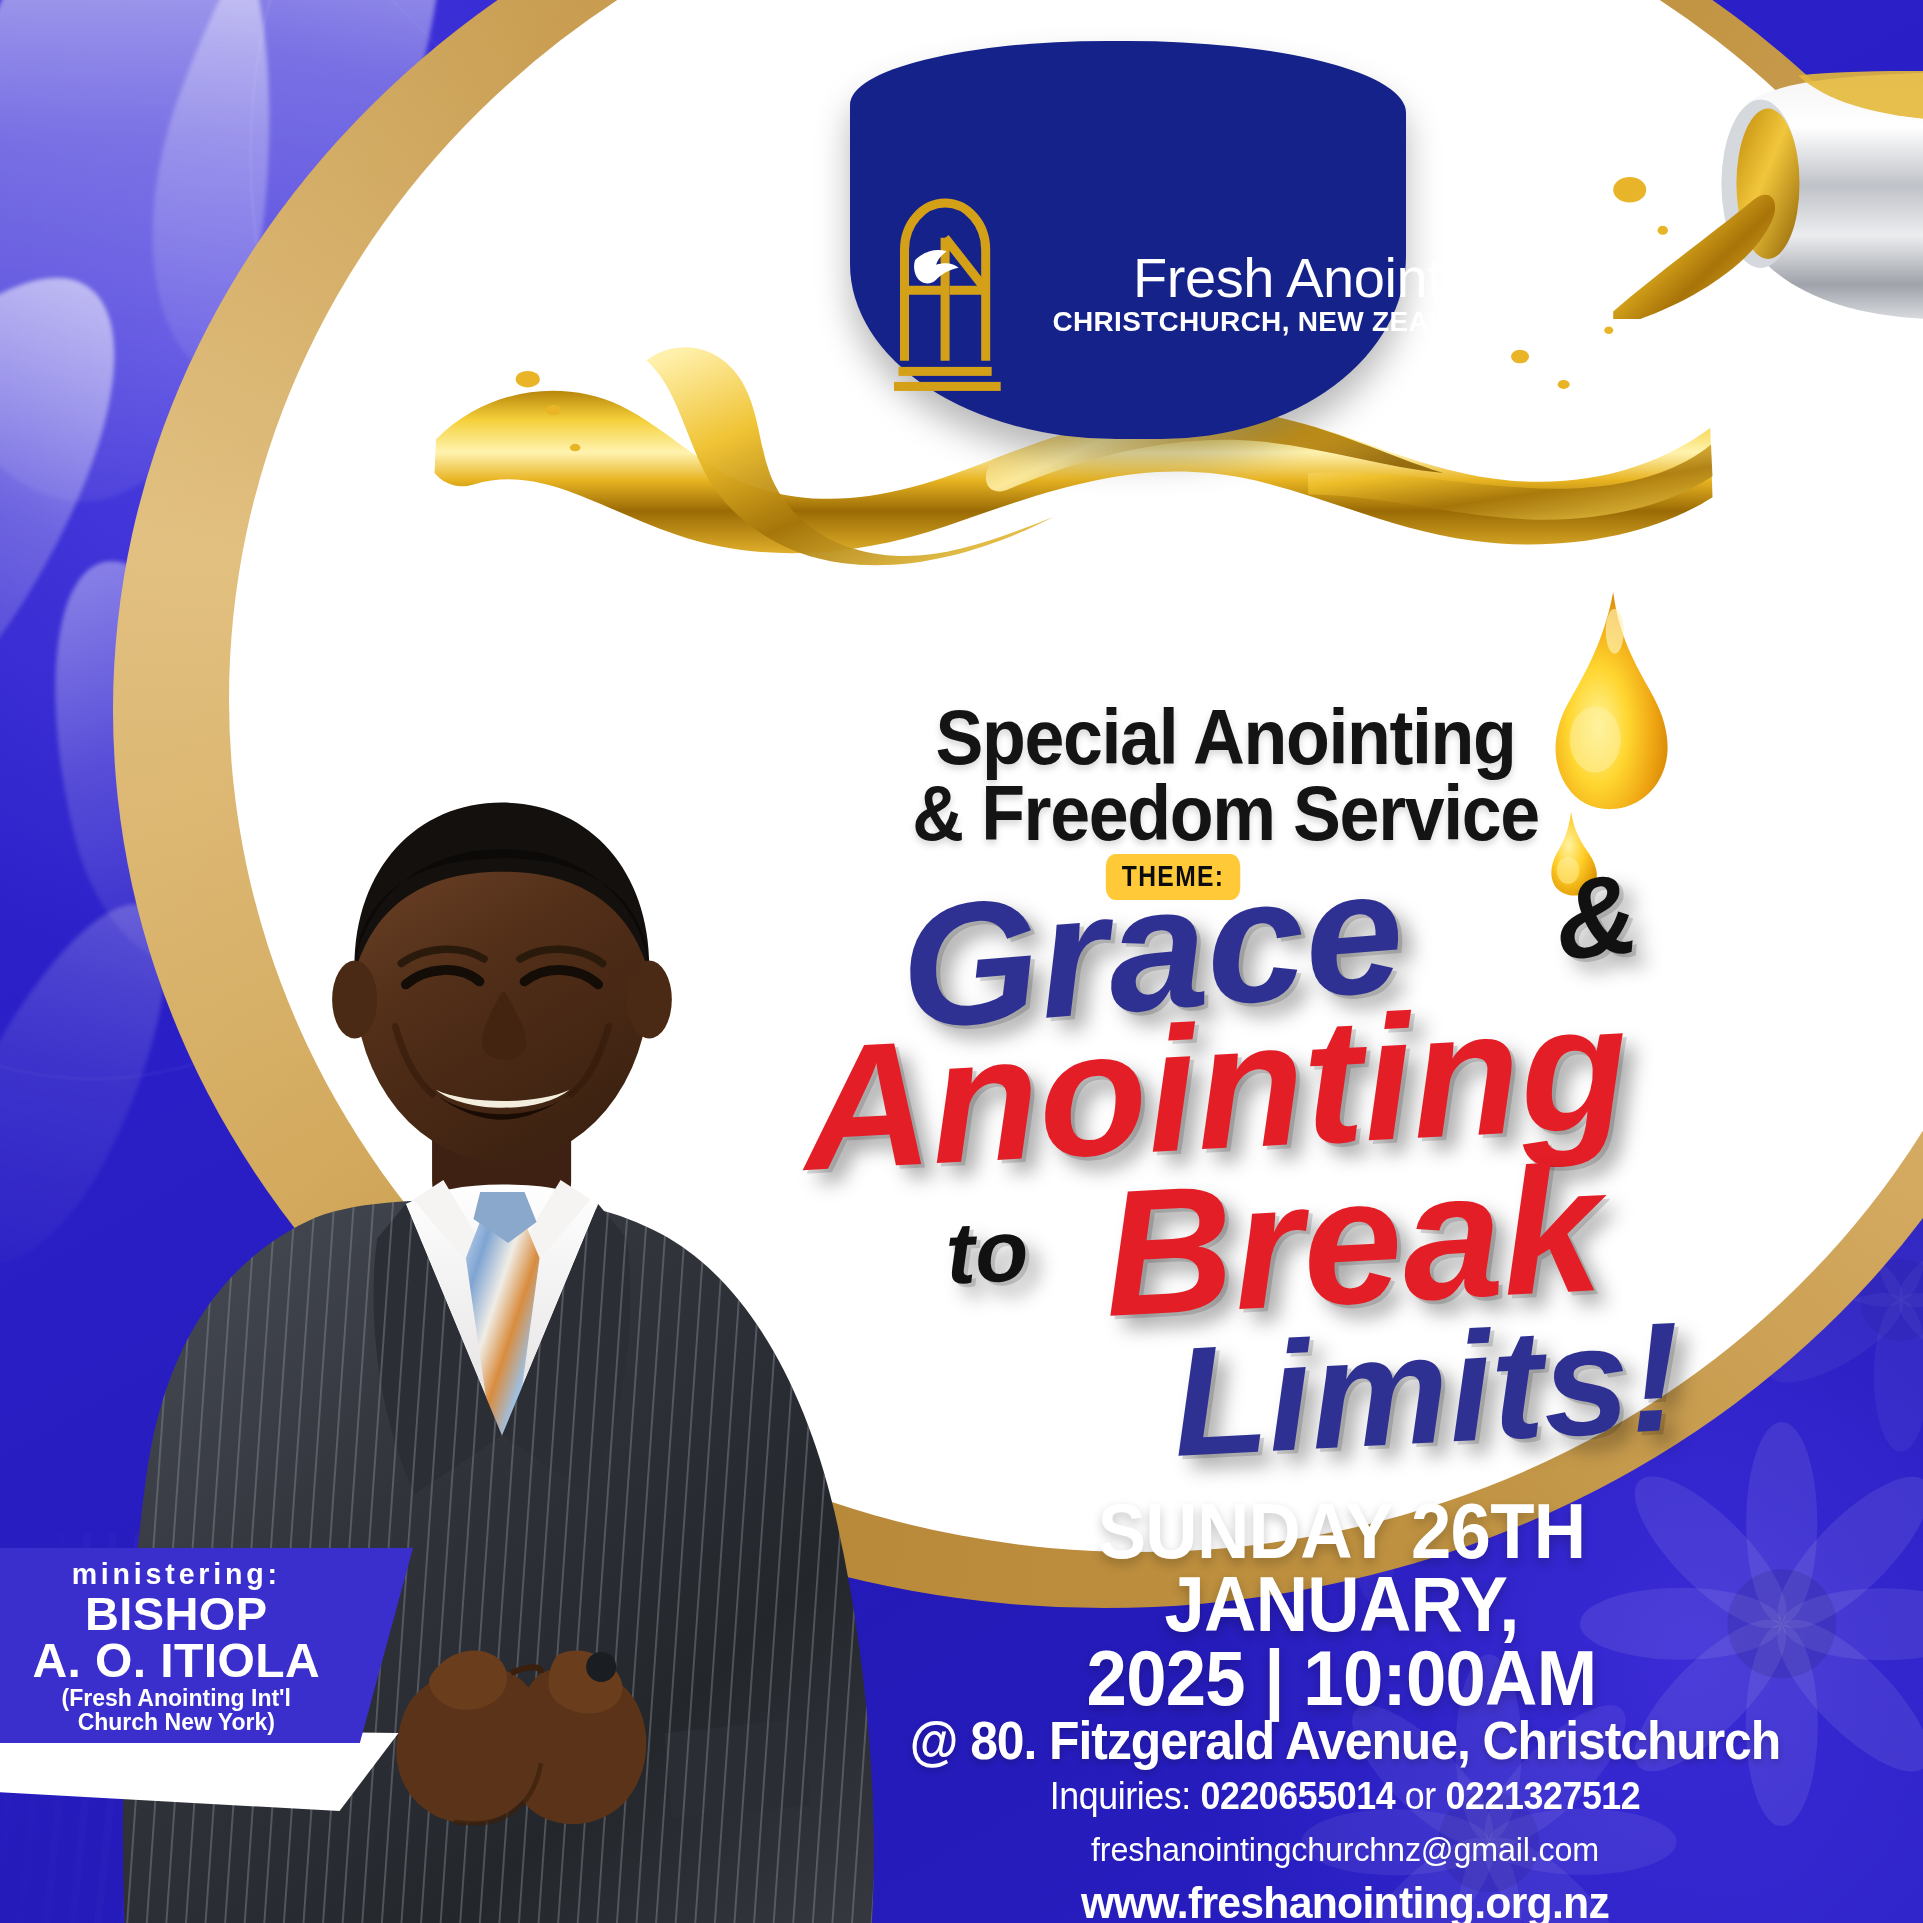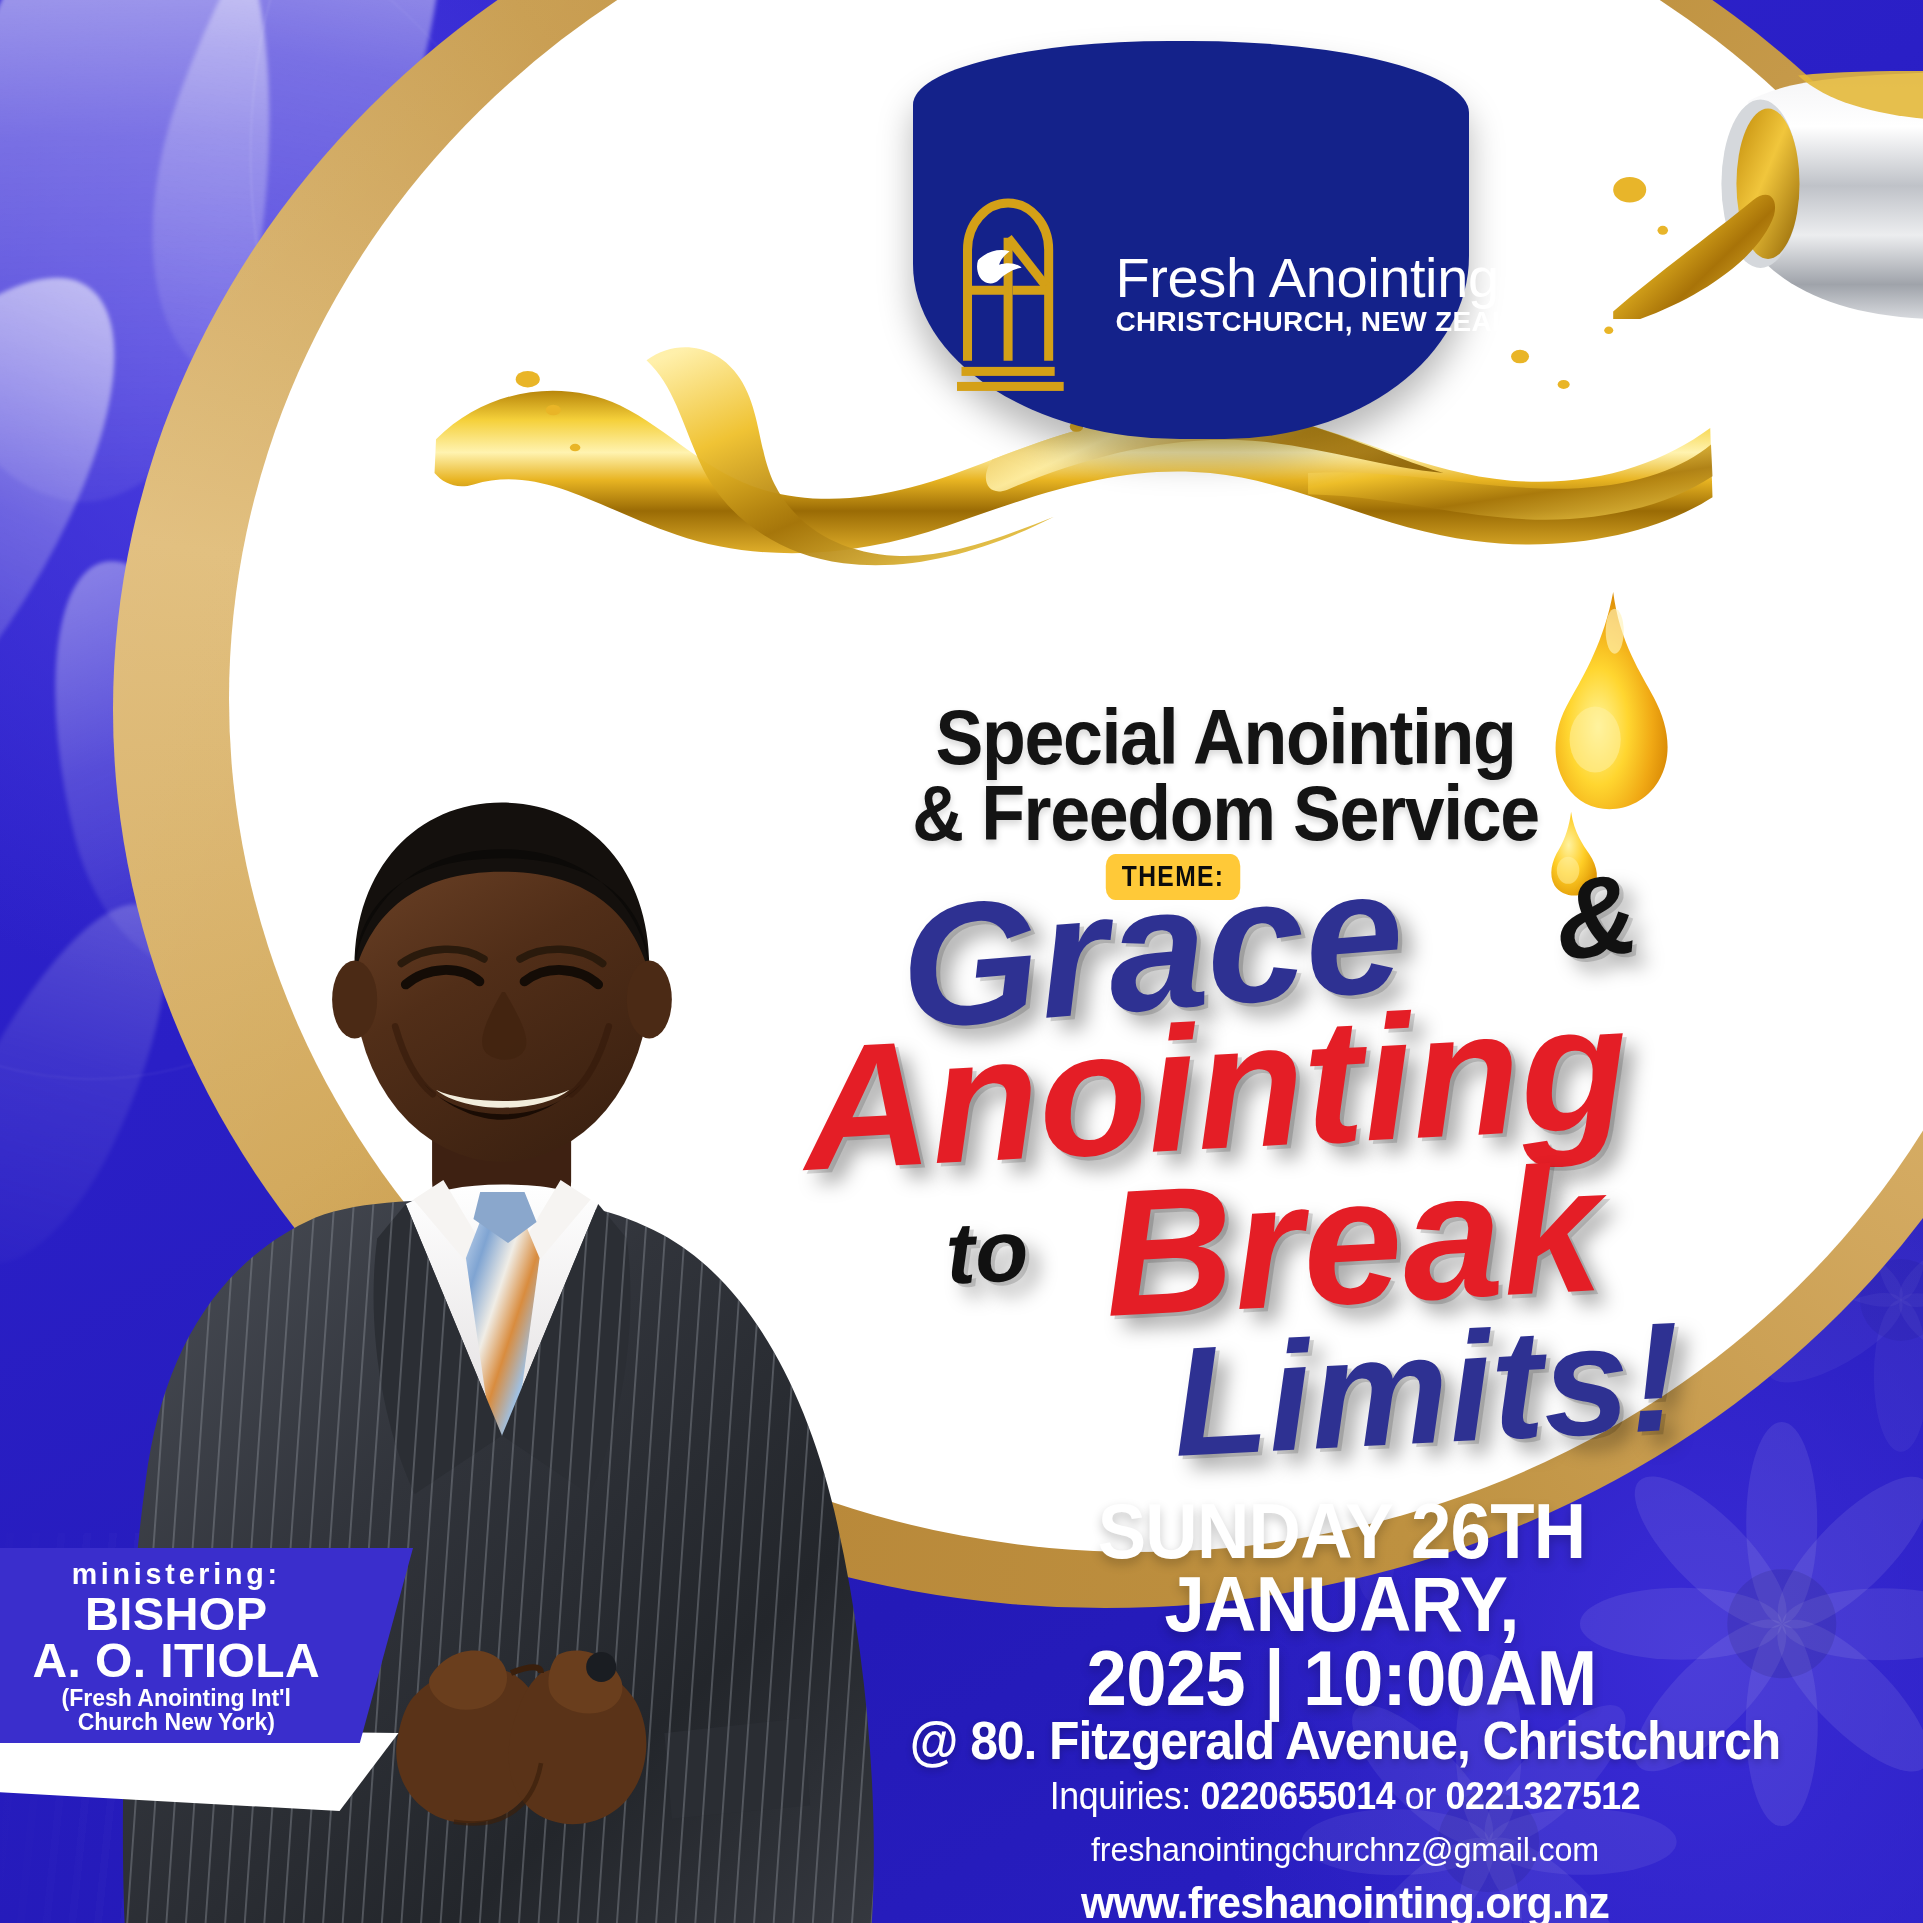--- a/index.html
+++ b/index.html
@@ -88,27 +88,27 @@
     position:absolute;
     left:229px; top:-154px;
     width:1819px; height:1706px;
     border-radius:50%;
     background:#FFFFFF;
   }
 
   
   .logo-panel {
     position:absolute;
-    left:913px; top:41px;
+    left:850px; top:41px;
     width:556px; height:398px;
     background:#14228A;
     border-radius:46% 50% 44% 48% / 16% 18% 46% 44%;
     box-shadow:0 21px 35px rgba(0,0,0,.28);
     display:flex; align-items:center; justify-content:flex-start;
-    padding-left:44px; padding-top:105px;
+    padding-left:44px; padding-top:105px;text-align:right;
   }
   .logo-mark { position:relative; width:139px; height:203px; flex:0 0 auto; }
   .logo-text { margin-left:19.5px; padding-top:4.5px; }
   .logo-line1 {
     color:#FFFFFF; font-size:56px; font-weight:400; line-height:.96;
     letter-spacing:-0.4px; white-space:nowrap;
   }
   .logo-line2 {
     color:#FFFFFF; font-size:36px; font-weight:400; line-height:1.08;
     letter-spacing:-0.2px; white-space:nowrap;

